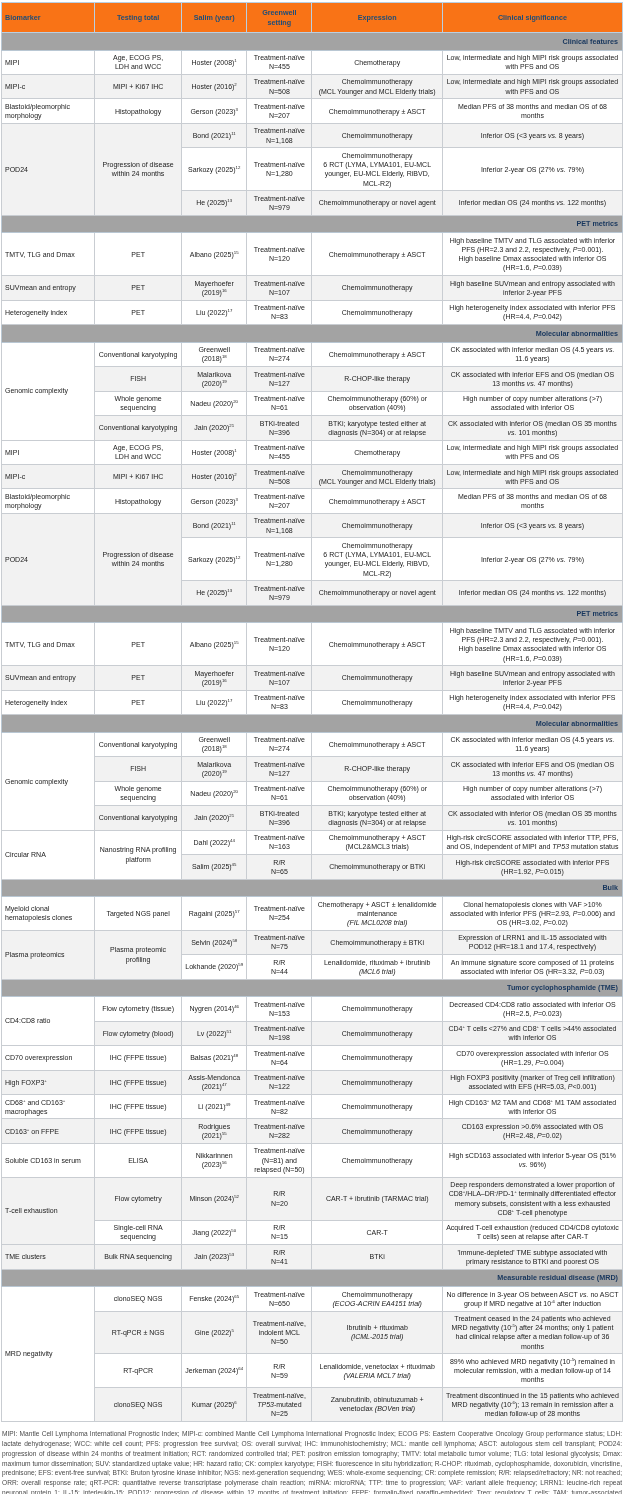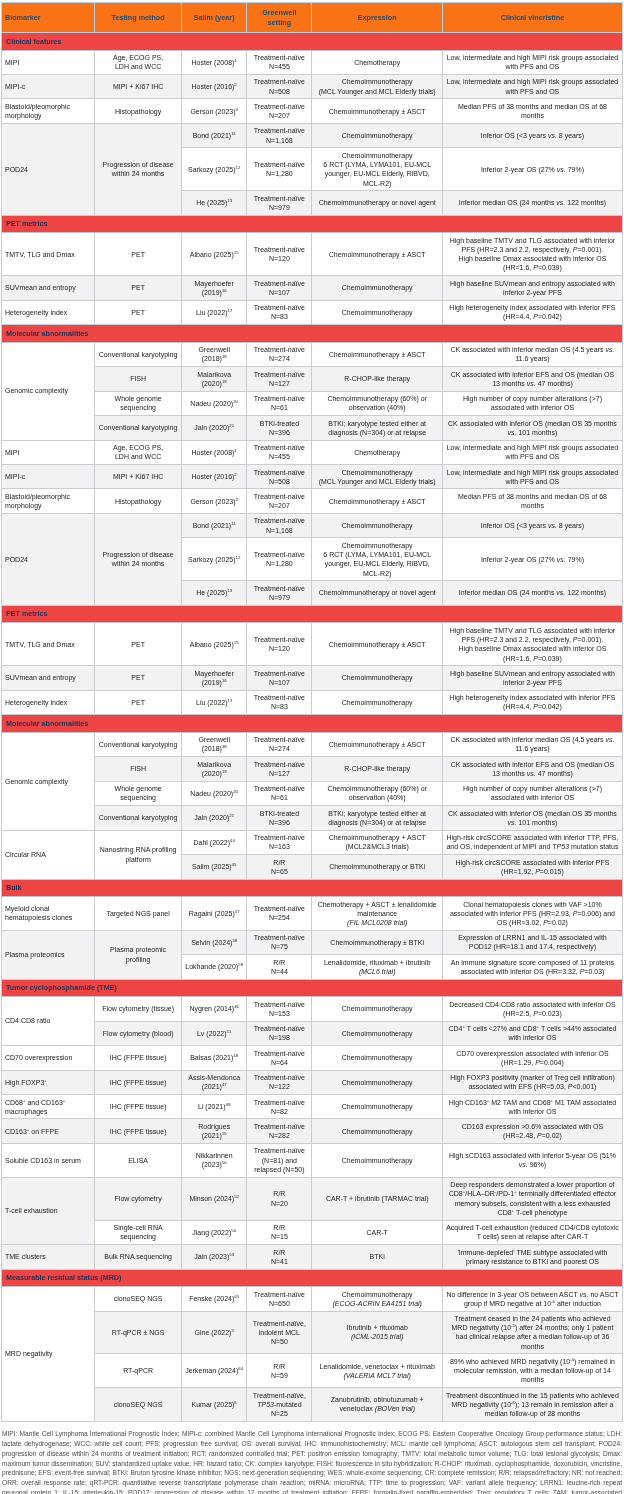--- a/index.html
+++ b/index.html
@@ -3,21 +3,21 @@
 <meta charset="utf-8">
 <style>
   html,body{margin:0;padding:0;background:#fff;}
   .page{width:624px;font-family:"Liberation Sans","DejaVu Sans",sans-serif;color:#1a1a1a;padding:2px 1px;box-sizing:border-box;}
   table{border-collapse:collapse;table-layout:fixed;width:100%;font-size:7px;line-height:1.32;}
   col.c-biomarker{width:15%;} col.c-testing{width:14%;} col.c-author{width:10.5%;}
   col.c-setting{width:10.5%;} col.c-treatment{width:21%;} col.c-significance{width:29%;}
   th,td{border:1px solid #c9cdd2;padding:2.5px 3px;vertical-align:middle;text-align:center;word-wrap:break-word;}
   thead th{background:#f97316;color:#1f4e79;font-weight:bold;font-size:7.2px;padding:5px 3px;border-color:#b9cfe2;}
   thead th.first, td.first{text-align:left;}
-  tr.section-row td{background:#ef4444;color:#17365d;font-weight:bold;text-align:left;font-size:7.2px;padding:3.5px 4px;border-color:#b9c7d3;}
+  tr.section-row td{background:#a3a3a3;color:#17365d;font-weight:bold;text-align:right;font-size:7.2px;padding:3.5px 4px;border-color:#b9c7d3;}
   tbody tr.alt td{background:#f2f2f2;}
   tbody td{background:#ffffff;}
   tbody td.merged{background:#ffffff;}
   sup{font-size:62%;vertical-align:super;line-height:0;}
   i{font-style:italic;}
   .footnote{margin:7px 1px 0 1px;font-size:6.6px;line-height:1.5;color:#4a4a4a;text-align:justify;}
 </style>
 </head>
 <body>
 
@@ -27,25 +27,25 @@
       <col class="c-biomarker">
         <col class="c-testing">
         <col class="c-author">
       <col class="c-setting">
         <col class="c-treatment">
         <col class="c-significance">
     </colgroup>
     <thead>
       <tr id="header-row">
           <th class="first">Biomarker</th>
-          <th>Testing method</th>
+          <th>Testing total</th>
           <th>Salim (year)</th>
           <th>Greenwell setting</th>
           <th>Expression</th>
-          <th>Clinical vincristine</th>
+          <th>Clinical significance</th>
         </tr>
     </thead>
     <tbody id="table-body">
         <tr class="section-row">
           <td colspan="6">Clinical features</td>
         </tr>
         <tr>
           <td class="first">MIPI</td>
           <td>Age, ECOG PS,<br>LDH and WCC</td>
           <td>Hoster (2008)<sup>1</sup></td>
@@ -365,21 +365,21 @@
         </tr>
         <tr class="alt">
           <td class="first">TME clusters</td>
           <td>Bulk RNA sequencing</td>
           <td>Jain (2023)<sup>53</sup></td>
           <td>R/R<br>N=41</td>
           <td>BTKi</td>
           <td>'Immune-depleted' TME subtype associated with primary resistance to BTKi and poorest OS</td>
         </tr>
         <tr class="section-row">
-          <td colspan="6">Measurable residual status (MRD)</td>
+          <td colspan="6">Measurable residual disease (MRD)</td>
         </tr>
         <tr>
           <td class="first merged" rowspan="4">MRD negativity</td>
           <td>clonoSEQ NGS</td>
           <td>Fenske (2024)<sup>65</sup></td>
           <td>Treatment-naïve<br>N=650</td>
           <td>Chemoimmunotherapy<br><i>(ECOG-ACRIN EA4151 trial)</i></td>
           <td>No difference in 3-year OS between ASCT <i>vs.</i> no ASCT group if MRD negative at 10<sup>-6</sup> after induction</td>
         </tr>
         <tr class="alt">

